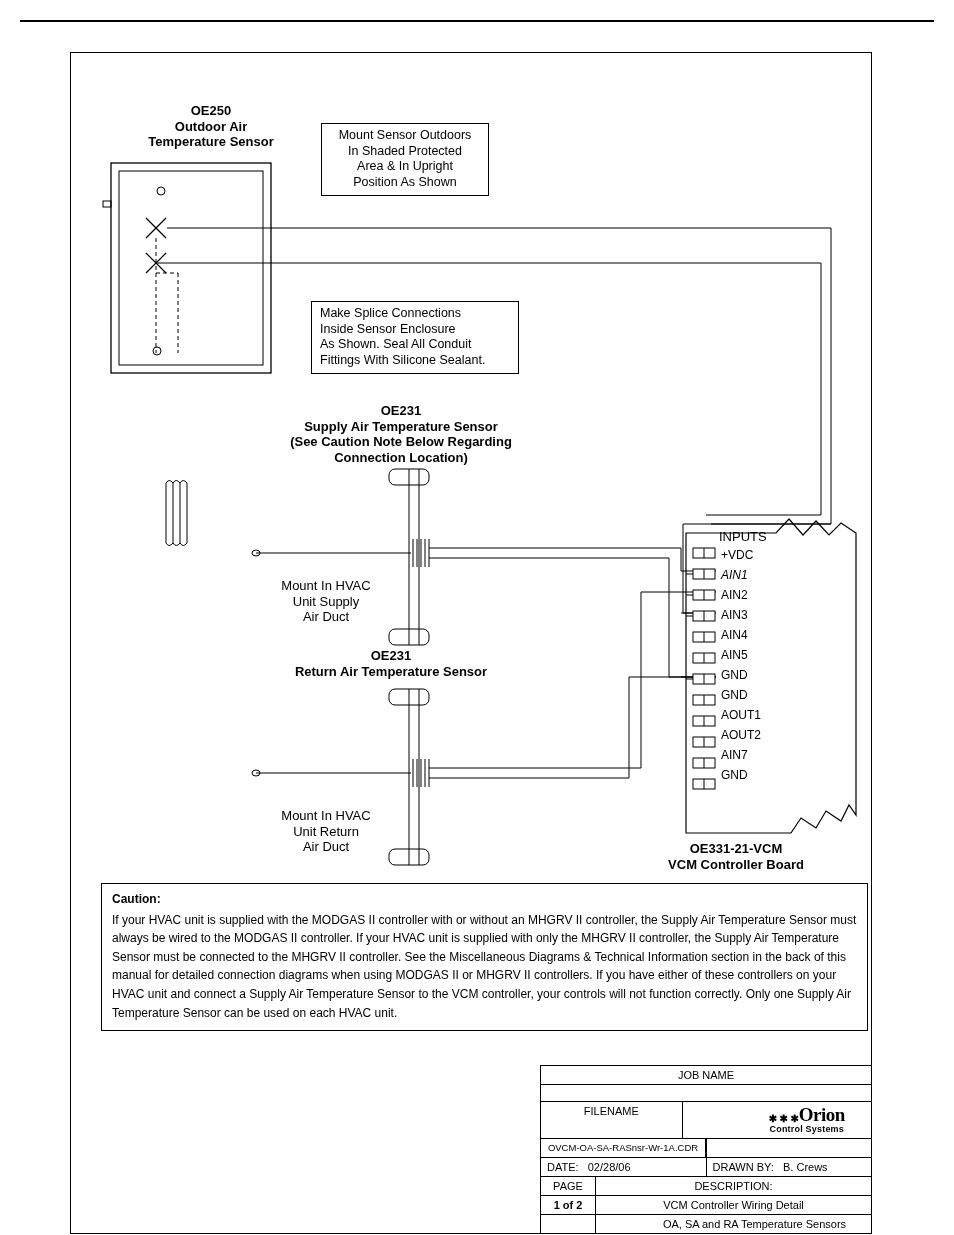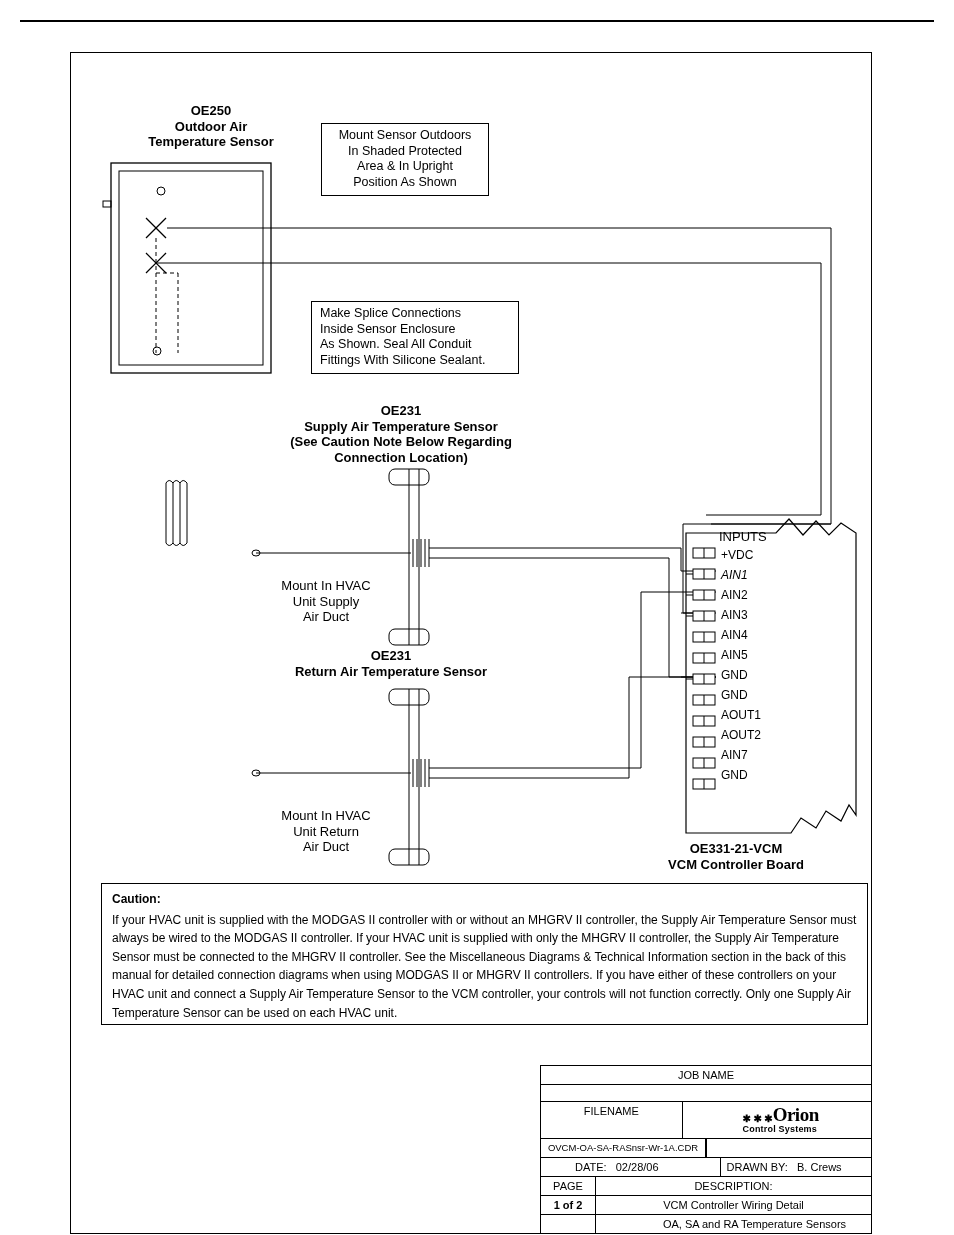--- a/index.html
+++ b/index.html
@@ -57,21 +57,21 @@
     position: absolute;
     top: 0;
     left: 0;
   }
   .caution-box {
     position: absolute;
     left: 30px;
     top: 830px;
     width: 745px;
     border: 1px solid #000;
-    padding: 6px 10px 2px 10px;
+    padding: 6px 10px 8px 10px;
     font-size: 12px;
     line-height: 1.55;
   }
   .caution-box .caution-hd {
     font-weight: bold;
     margin-bottom: 2px;
   }
   .titleblock {
     position: absolute;
     right: 0;
@@ -99,20 +99,21 @@
   }
   .tb-jobname {
     text-align: center;
     padding: 2px 0;
   }
   .tb-blank {
     height: 16px;
   }
   .logo-cell {
     flex: 1;
+    text-align: center;
     font-weight: bold;
     font-family: "Times New Roman", serif;
     padding: 2px 0 4px 17px;
     margin-left: 43px;
   }
   .logo-main {
     font-size: 19px;
     letter-spacing: -0.5px;
   }
   .logo-sub {
@@ -369,21 +370,21 @@
         <div class="logo-cell" style="border-bottom:none;" rowspan="2">
           <span class="stars">✱ ✱ ✱</span><span class="logo-main">Orion</span>
           <div class="logo-sub">Control Systems</div>
         </div>
       </div>
       <div class="row">
         <div class="cell" style="flex:1;text-align:center;font-size:9.5px;">OVCM-OA-SA-RASnsr-Wr-1A.CDR</div>
         <div class="cell" style="flex:1;border-left:1px solid #000;">&nbsp;</div>
       </div>
       <div class="row">
-        <div class="cell" style="flex:1;margin-left:28px;">
+        <div class="cell" style="flex:1;">
           <span>DATE:</span>&nbsp;&nbsp;
           <span>02/28/06</span>
         </div>
         <div class="cell" style="flex:1;">
           <span>DRAWN BY:</span>&nbsp;&nbsp;
           <span>B. Crews</span>
         </div>
       </div>
       <div class="row">
         <div class="cell" style="width:42px;text-align:center;">PAGE</div>

